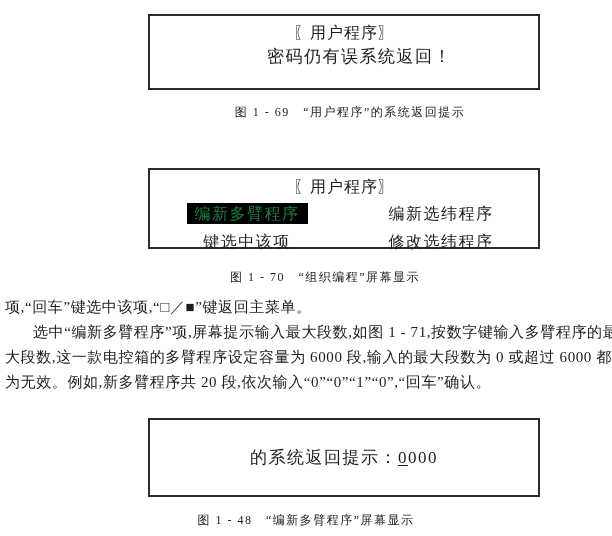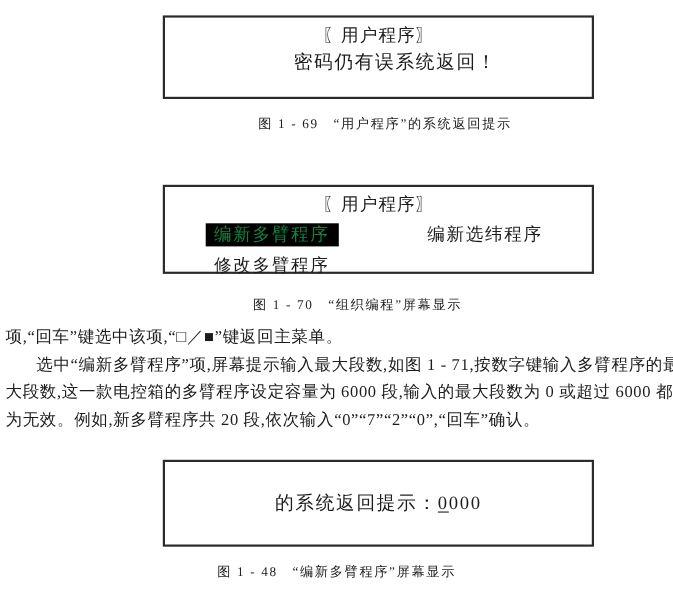--- a/index.html
+++ b/index.html
@@ -120,31 +120,34 @@
   <div class="screen-box box2">
     <div class="screen-title">〖用户程序〗</div>
     <div class="menu-grid">
       <div class="menu-cell">
         <span class="menu-item selected">编新多臂程序</span>
       </div>
       <div class="menu-cell">
         <span class="menu-item">编新选纬程序</span>
       </div>
       <div class="menu-cell">
-        <span class="menu-item">修改多臂程序</span>
+        <span class="menu-item">键选中该项</span>
+      </div>
+      <div class="menu-cell">
+        <span class="menu-item">修改选纬程序</span>
       </div>
     </div>
   </div>
   <div class="caption caption2">图 1 - 70　“组织编程”屏幕显示</div>
 
   <div>
     <div class="text-line line1">项,“回车”键选中该项,“□／■”键返回主菜单。</div>
     <div class="text-line line2">选中“编新多臂程序”项,屏幕提示输入最大段数,如图 1 - 71,按数字键输入多臂程序的最</div>
     <div class="text-line line3">大段数,这一款电控箱的多臂程序设定容量为 6000 段,输入的最大段数为 0 或超过 6000 都视</div>
-    <div class="text-line line4">为无效。例如,新多臂程序共 20 段,依次输入“0”“7”“2”“0”,“回车”确认。</div>
+    <div class="text-line line4">为无效。例如,新多臂程序共 20 段,依次输入“0”“0”“1”“0”,“回车”确认。</div>
   </div>
 
   <div class="screen-box box3">
     <div class="prompt-line">
       <span>的系统返回提示：</span><span class="cursor-digit">0</span><span>000</span>
     </div>
   </div>
   <div class="caption caption3">图 1 - 48　“编新多臂程序”屏幕显示</div>
 
 </div>

